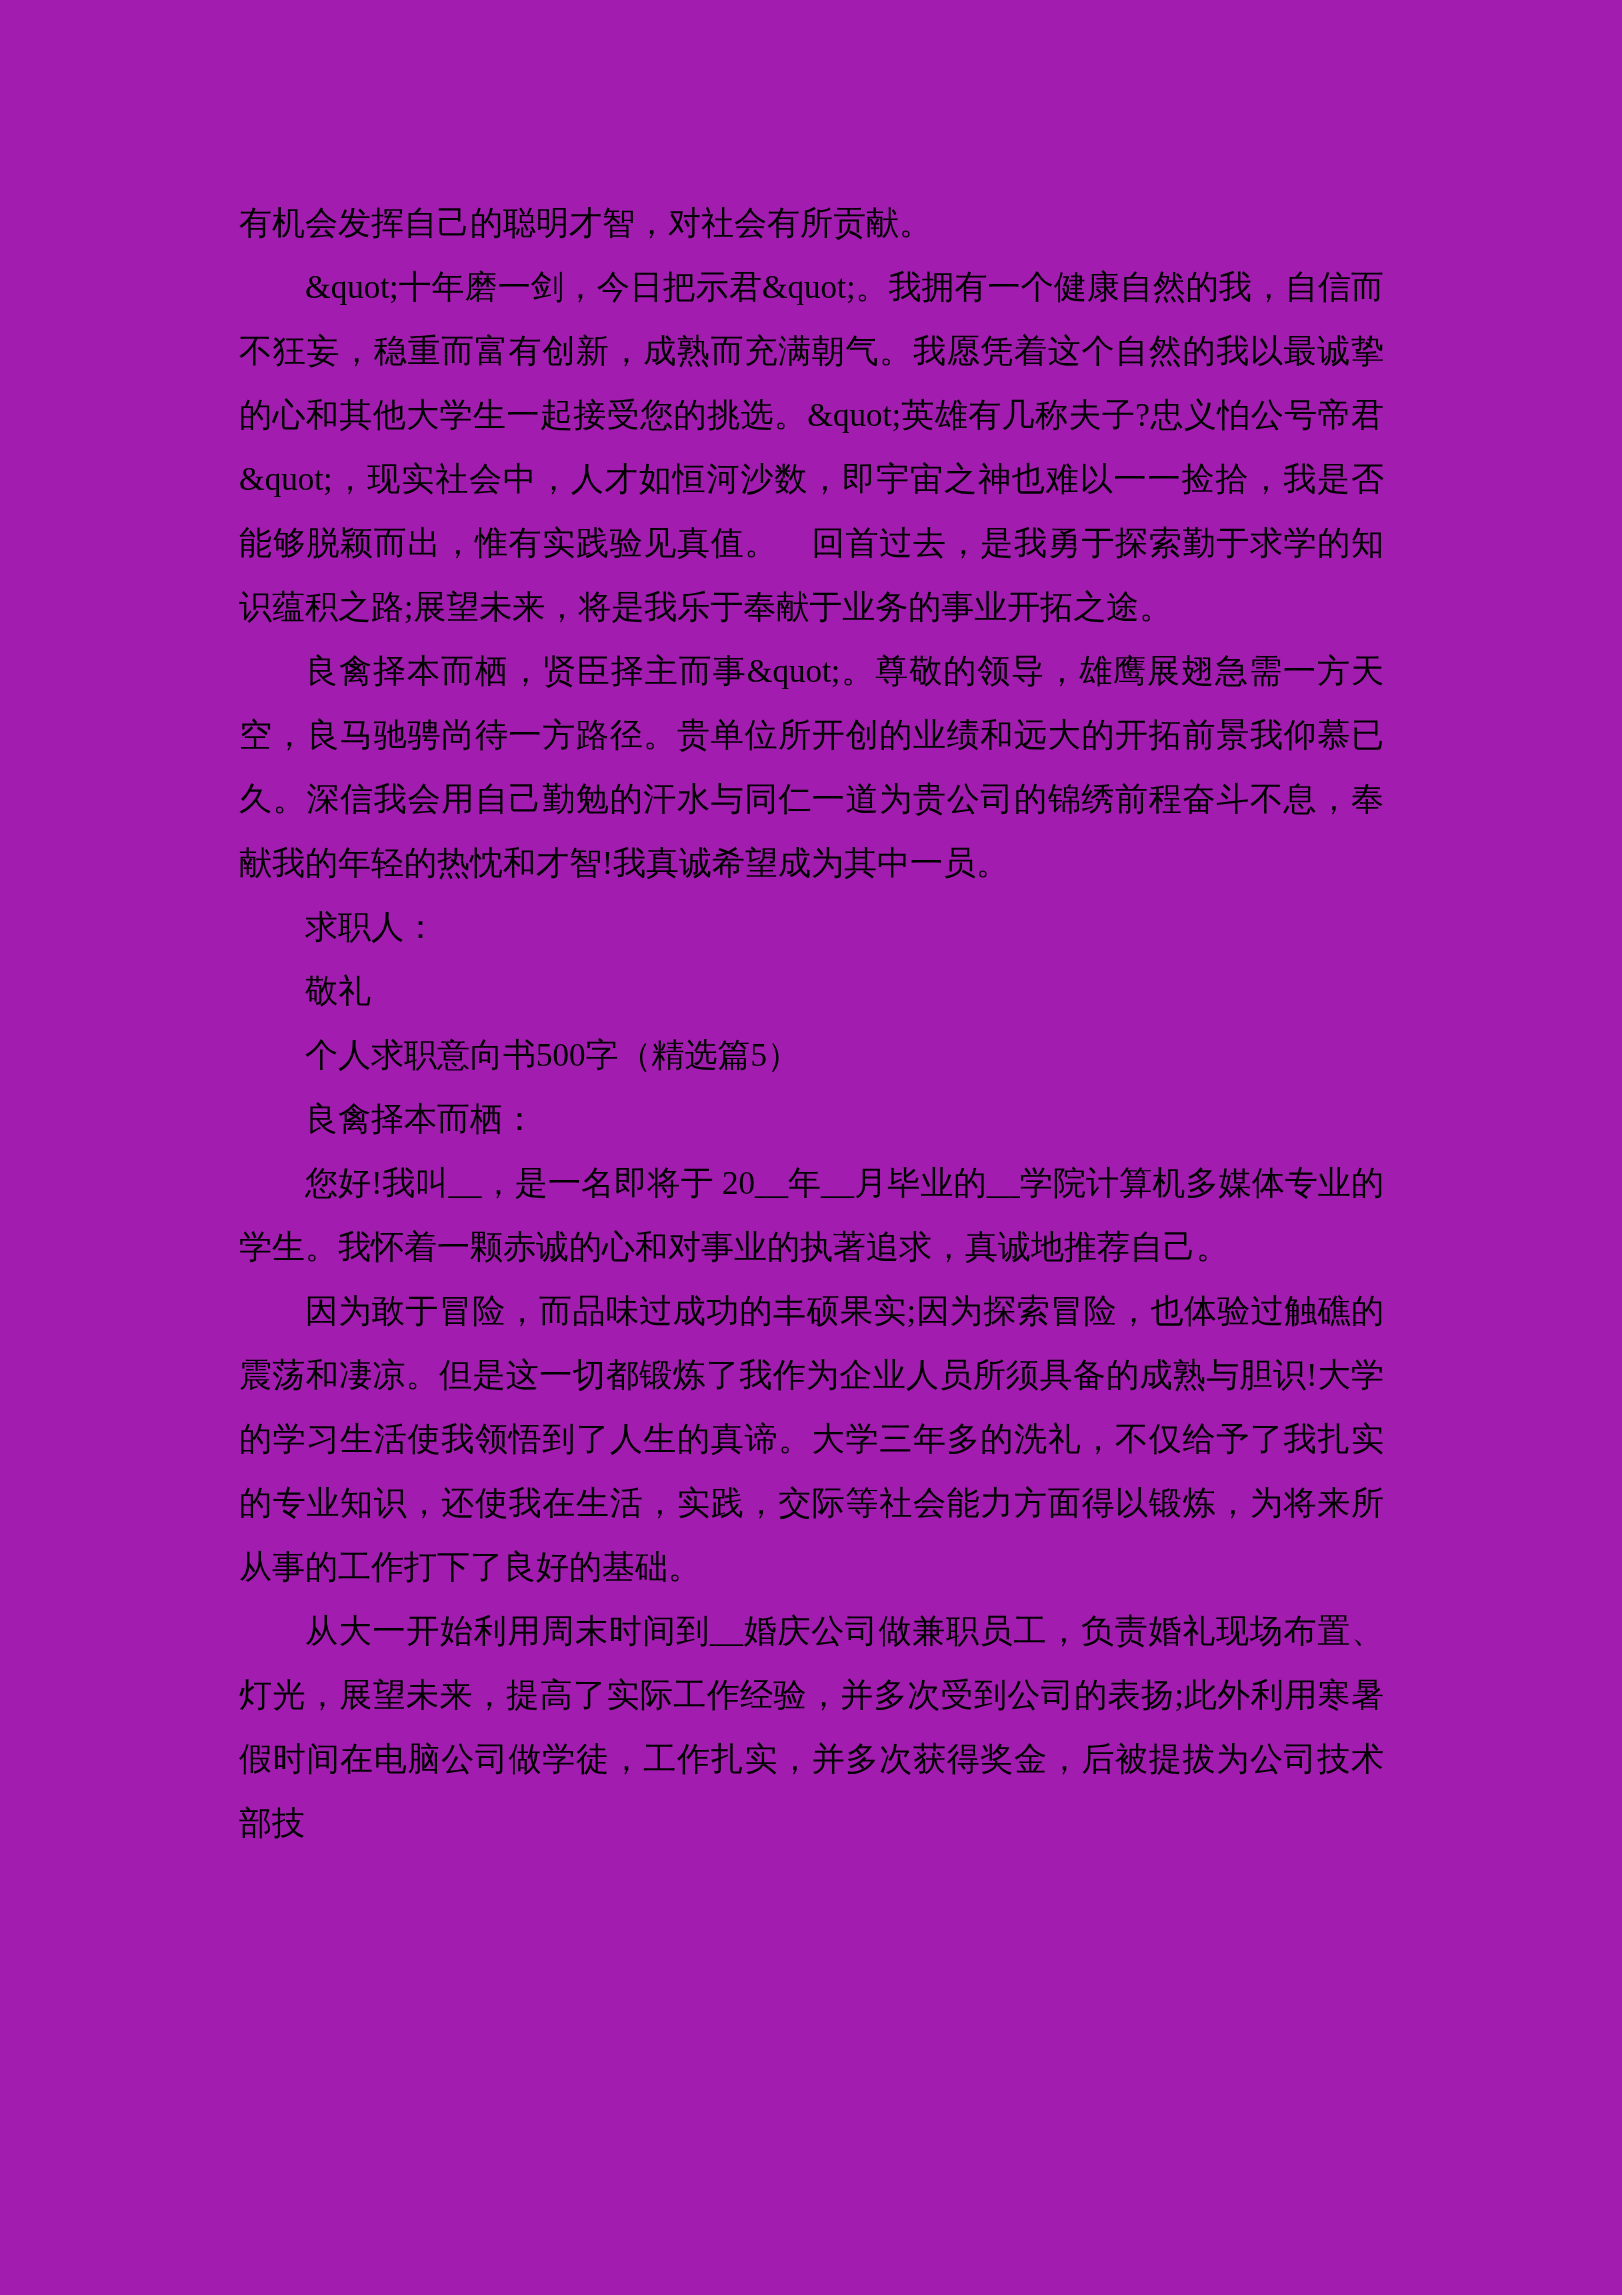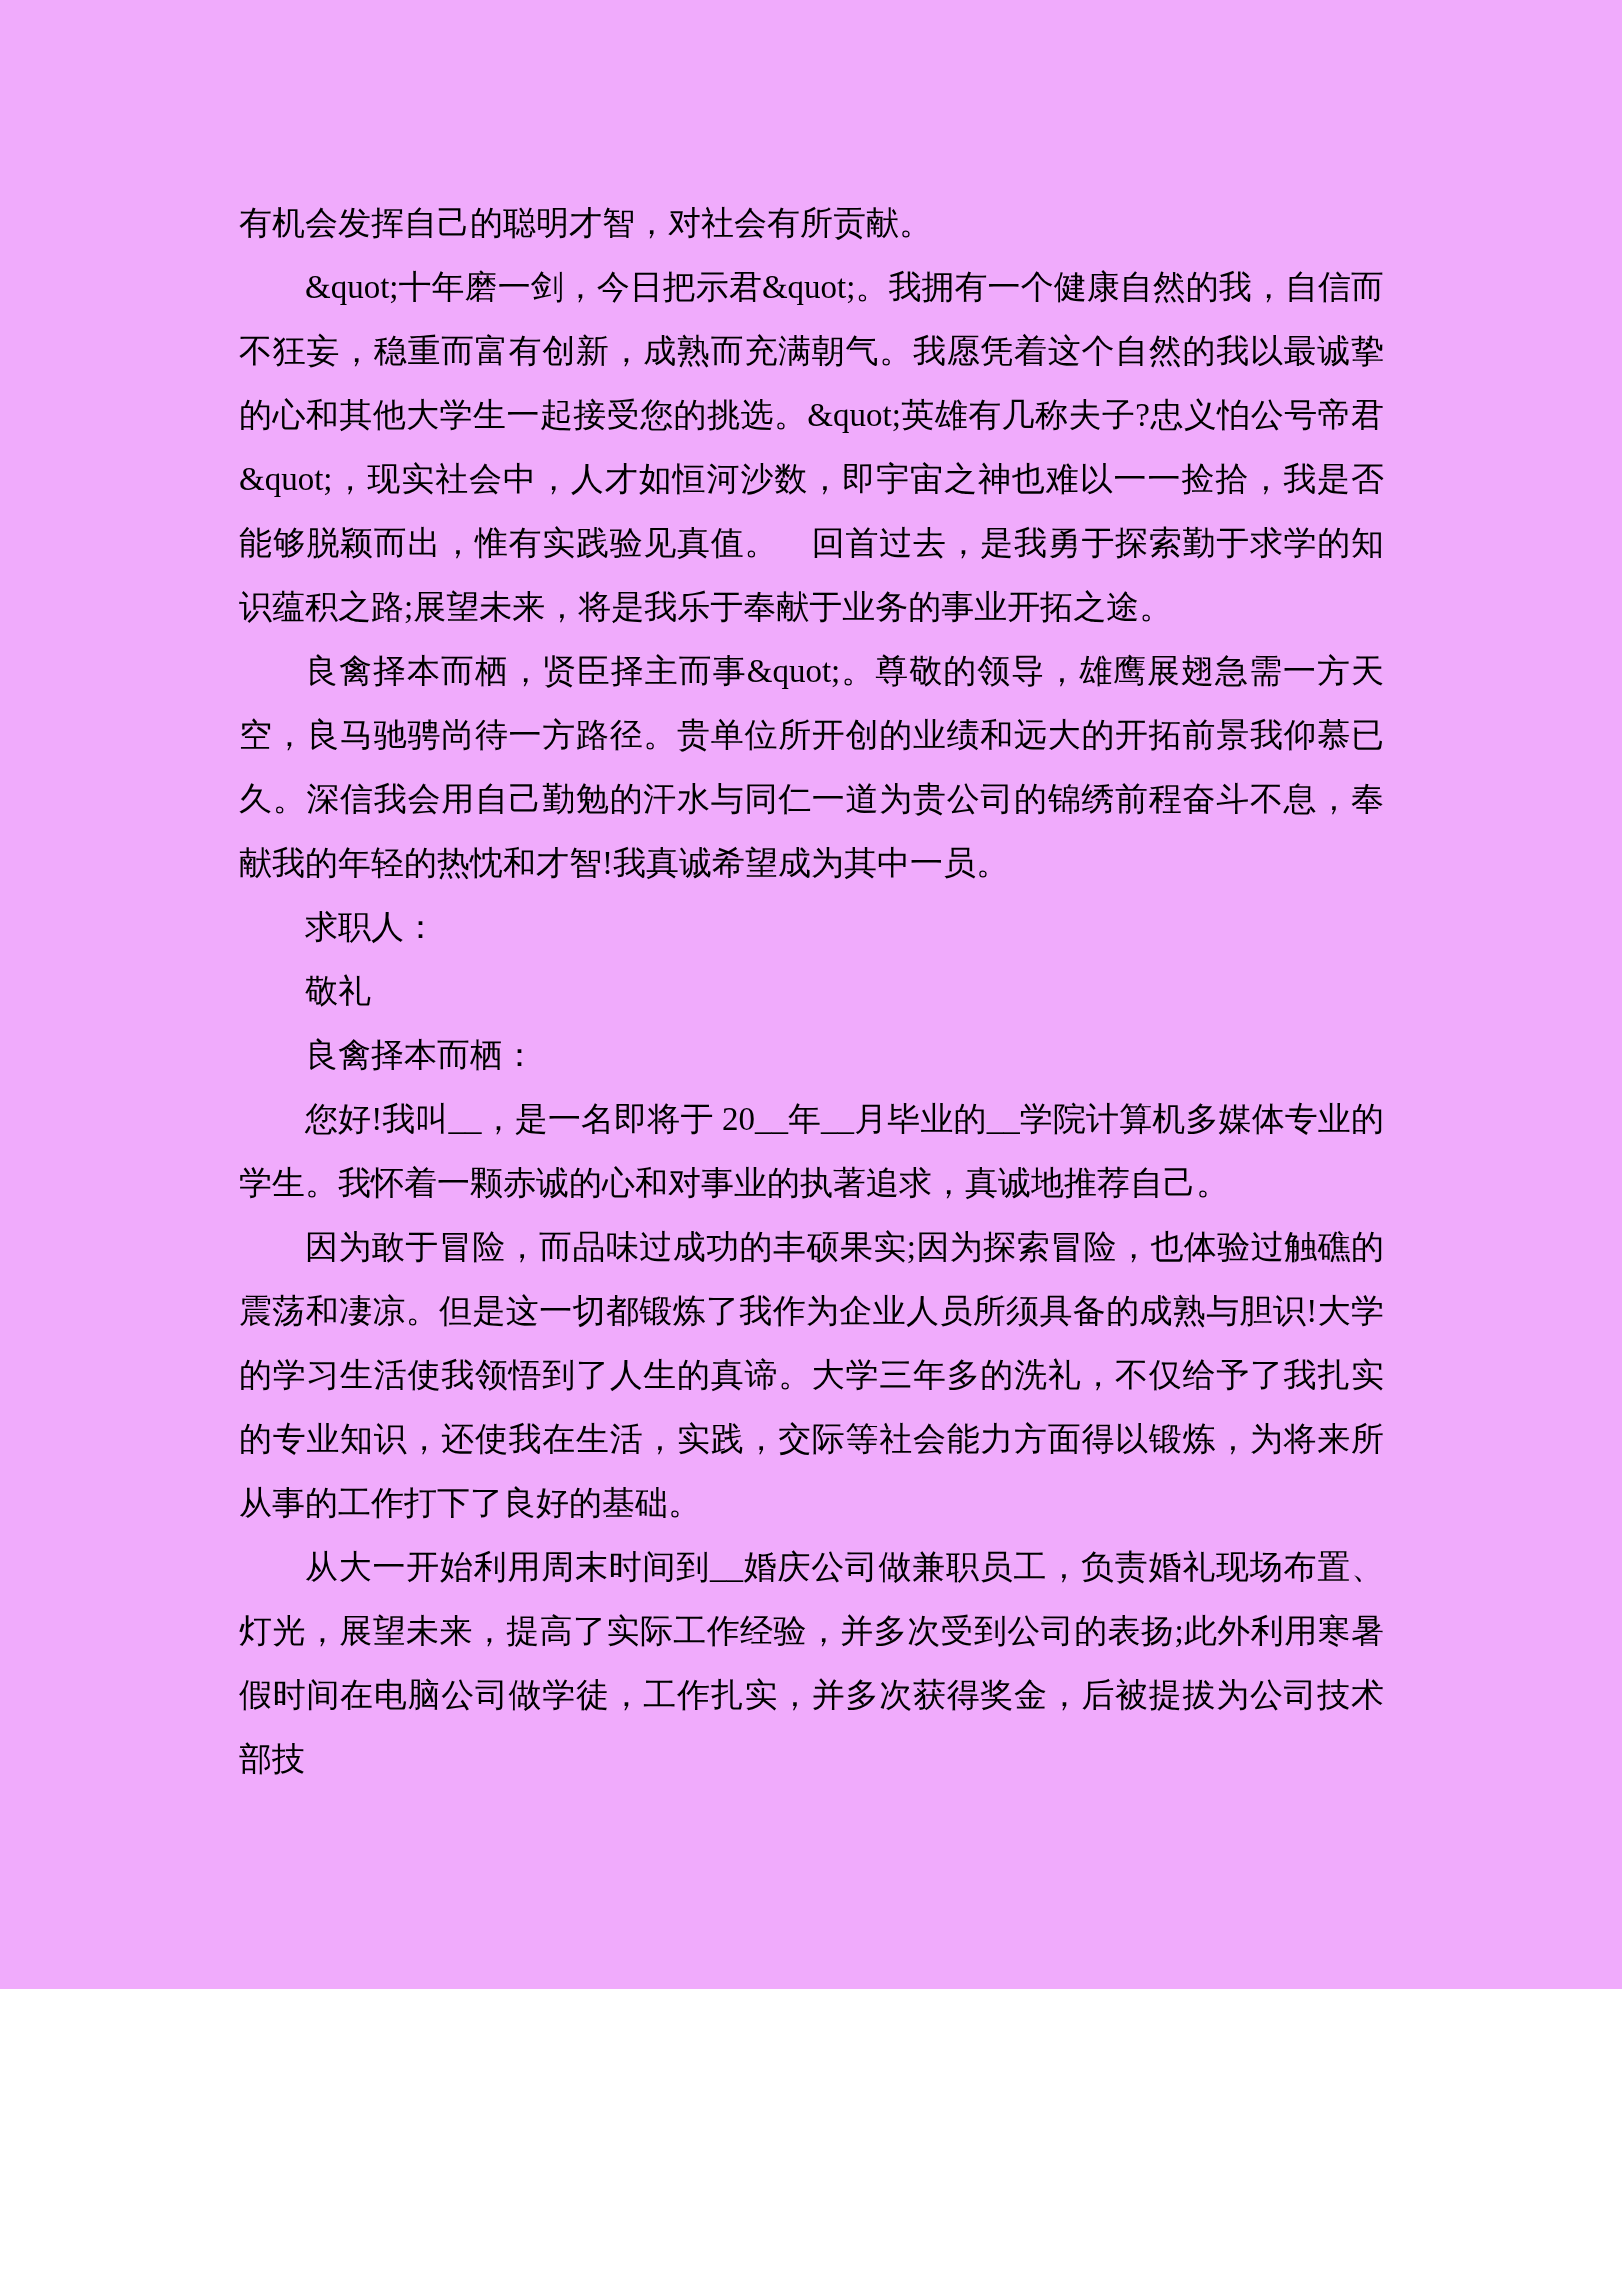--- a/index.html
+++ b/index.html
@@ -4,23 +4,23 @@
 <style>
   
   html, body {
     margin: 0;
     padding: 0;
     background: #ffffff;
   }
   .page {
     position: relative;
     width: 1623px;
-    height: 1989px;
+    height: 2295px;
     margin: 0 auto;
-    background: #f0abfc;
+    background: #a21caf;
     box-sizing: border-box;
     padding: 191px 239px 0 239px;
     overflow: hidden;
   }
   .doc-body {
     color: #000000;
     font-family: "Liberation Serif", "DejaVu Serif", serif;
     font-size: 33px;
     line-height: 64px;
   }
@@ -37,19 +37,20 @@
 </head>
 <body>
 
 <div class="page">
   <div class="doc-body">
       <p class="para">有机会发挥自己的聪明才智，对社会有所贡献。</p>
       <p class="para indent">&amp;quot;十年磨一剑，今日把示君&amp;quot;。我拥有一个健康自然的我，自信而不狂妄，稳重而富有创新，成熟而充满朝气。我愿凭着这个自然的我以最诚挚的心和其他大学生一起接受您的挑选。&amp;quot;英雄有几称夫子?忠义怕公号帝君&amp;quot;，现实社会中，人才如恒河沙数，即宇宙之神也难以一一捡拾，我是否能够脱颖而出，惟有实践验见真值。　回首过去，是我勇于探索勤于求学的知识蕴积之路;展望未来，将是我乐于奉献于业务的事业开拓之途。</p>
       <p class="para indent">良禽择本而栖，贤臣择主而事&amp;quot;。尊敬的领导，雄鹰展翅急需一方天空，良马驰骋尚待一方路径。贵单位所开创的业绩和远大的开拓前景我仰慕已久。深信我会用自己勤勉的汗水与同仁一道为贵公司的锦绣前程奋斗不息，奉献我的年轻的热忱和才智!我真诚希望成为其中一员。</p>
       <p class="para indent">求职人：</p>
       <p class="para indent">敬礼</p>
+      <p class="para indent">个人求职意向书500字（精选篇5）</p>
       <p class="para indent">良禽择本而栖：</p>
       <p class="para indent">您好!我叫__，是一名即将于 20__年__月毕业的__学院计算机多媒体专业的学生。我怀着一颗赤诚的心和对事业的执著追求，真诚地推荐自己。</p>
       <p class="para indent">因为敢于冒险，而品味过成功的丰硕果实;因为探索冒险，也体验过触礁的震荡和凄凉。但是这一切都锻炼了我作为企业人员所须具备的成熟与胆识!大学的学习生活使我领悟到了人生的真谛。大学三年多的洗礼，不仅给予了我扎实的专业知识，还使我在生活，实践，交际等社会能力方面得以锻炼，为将来所从事的工作打下了良好的基础。</p>
       <p class="para indent">从大一开始利用周末时间到__婚庆公司做兼职员工，负责婚礼现场布置、灯光，展望未来，提高了实际工作经验，并多次受到公司的表扬;此外利用寒暑假时间在电脑公司做学徒，工作扎实，并多次获得奖金，后被提拔为公司技术部技</p>
     </div>
 </div>
 
 
 </body></html>

